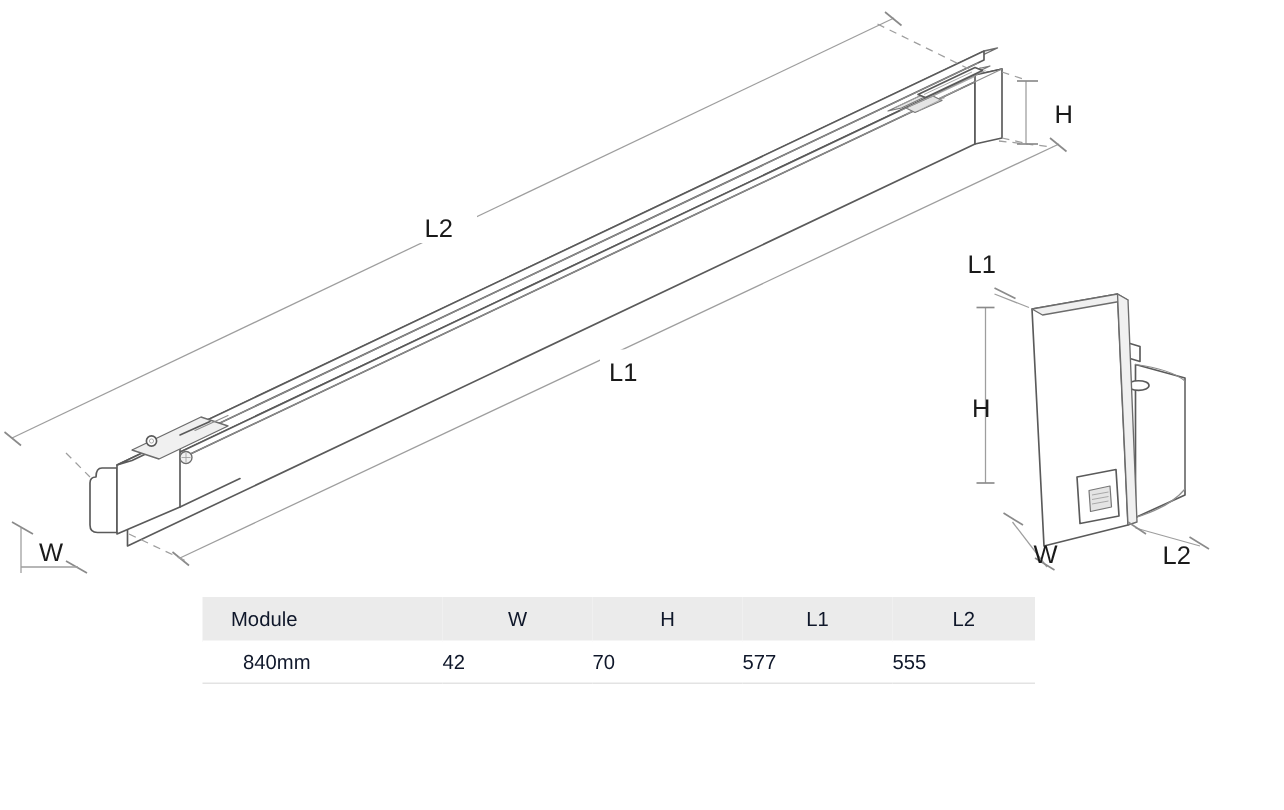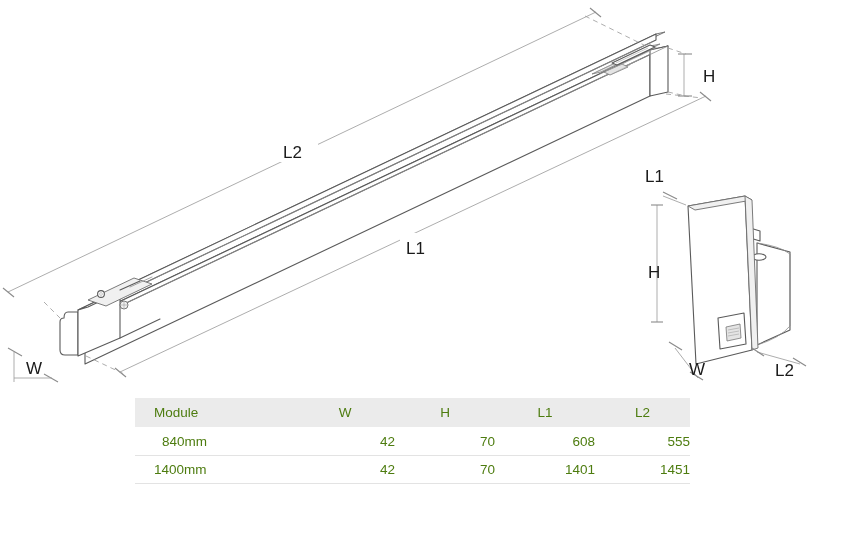--- a/index.html
+++ b/index.html
@@ -38,37 +38,37 @@
   }
   
   .spec-table {
     position: absolute;
     left: 135px;
     top: 398px;
     width: 555px;
     border-collapse: collapse;
     font-family: "Liberation Sans", sans-serif;
     font-size: 13.5px;
-    color: #4d7c0f;
+    color: #0f172a;
   }
   .spec-table thead th {
     background: #ebebeb;
     font-weight: normal;
     padding: 7px 0 7px 0;
     border-bottom: 1px solid #ffffff;
     text-align: center;
   }
   .spec-table thead th.col-module {
     text-align: left;
     padding-left: 19px;
   }
   .spec-table tbody td {
     background: #ffffff;
     padding: 6px 0 6px 0;
-    text-align: right;
+    text-align: left;
     border-bottom: 1px solid #e3e3e3;
   }
   .spec-table tbody tr:first-child td {
     border-top: 1px solid #e8e8e8;
   }
   .spec-table tbody td.col-module {
     text-align: left;
     padding-left: 19px;
   }
   .spec-table tbody tr:first-child td.col-module {
@@ -247,26 +247,19 @@
         <th>H</th>
         <th>L1</th>
         <th>L2</th>
       </tr>
     </thead>
     <tbody>
       <tr>
         <td class="col-module">840mm</td>
         <td>42</td>
         <td>70</td>
-        <td>608</td>
+        <td>577</td>
         <td>555</td>
-      </tr>
-      <tr>
-        <td class="col-module">1400mm</td>
-        <td>42</td>
-        <td>70</td>
-        <td>1401</td>
-        <td>1451</td>
       </tr>
     </tbody>
   </table>
 
 </div>
 
 </body></html>

